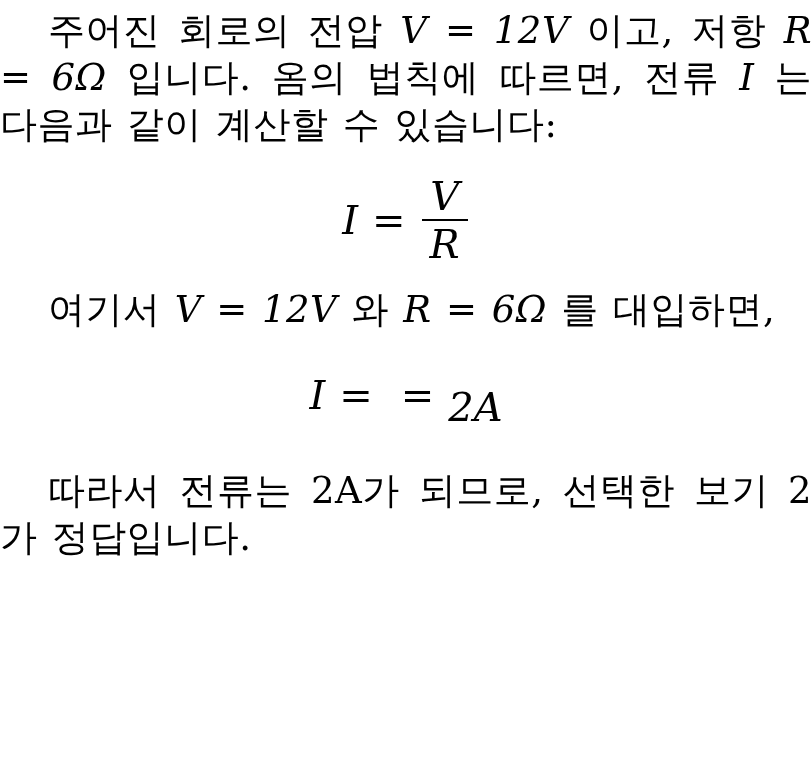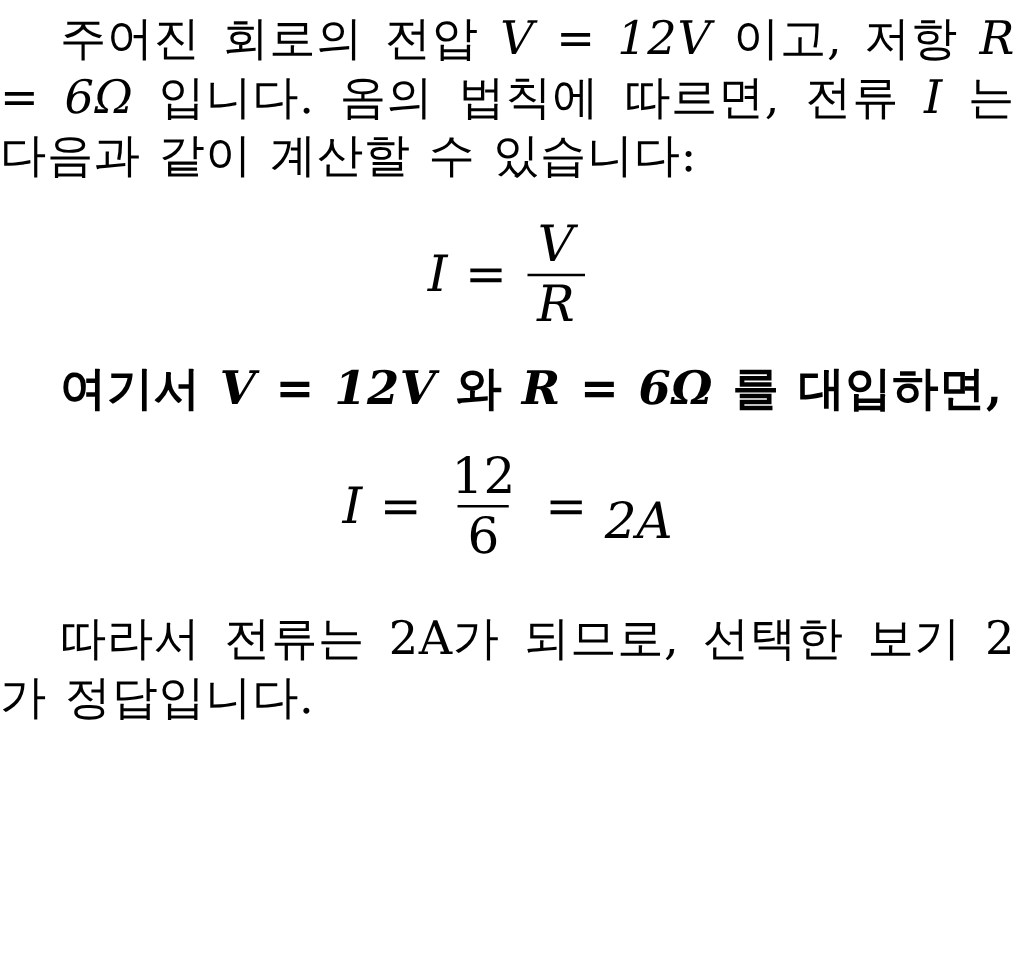--- a/index.html
+++ b/index.html
@@ -75,21 +75,21 @@
     line-height: 1.05;
   }
   .frac.numeric .num, .frac.numeric .den {
     font-style: normal;
   }
   .rhs {
     font-style: italic;
     margin-top: 24px;
   }
   .block-1 { padding: 8px 0 0 0; }
-  .block-2 { padding: 0; font-weight: bold; }
+  .block-2 { padding: 0; }
   .block-3 { padding: 0; margin-top: 38px; }
 </style>
 </head>
 <body>
 
 <div class="page">
 
   <div class="para block-1">
     <span class="indent"></span><span>주어진 회로의 전압 </span><span class="math">V = 12V</span><span> 이고, 저항 </span><span class="math">R = 6Ω</span><span> 입니다. 옴의 법칙에 따르면, 전류 </span><span class="math">I</span><span> 는 다음과 같이 계산할 수 있습니다:</span>
   </div>
@@ -106,24 +106,20 @@
   </div>
 
   <div class="para block-2">
     <span class="indent"></span><span>여기서 </span><span class="math">V = 12V</span><span> 와 </span><span class="math">R = 6Ω</span><span> 를 대입하면,</span>
   </div>
 
   <div class="display">
     <span class="eq">
       <span class="lhs">I</span>
       <span class="op">=</span>
-      <span class="frac numeric">
-        <span class="num">12</span>
-        <span class="den">6</span>
-      </span>
       <span class="op">=</span>
       <span class="rhs">2A</span>
     </span>
   </div>
 
   <div class="para block-3">
     <span class="indent"></span><span>따라서 전류는 2A가 되므로, 선택한 보기 2가 정답입니다.</span>
   </div>
 
 </div>

